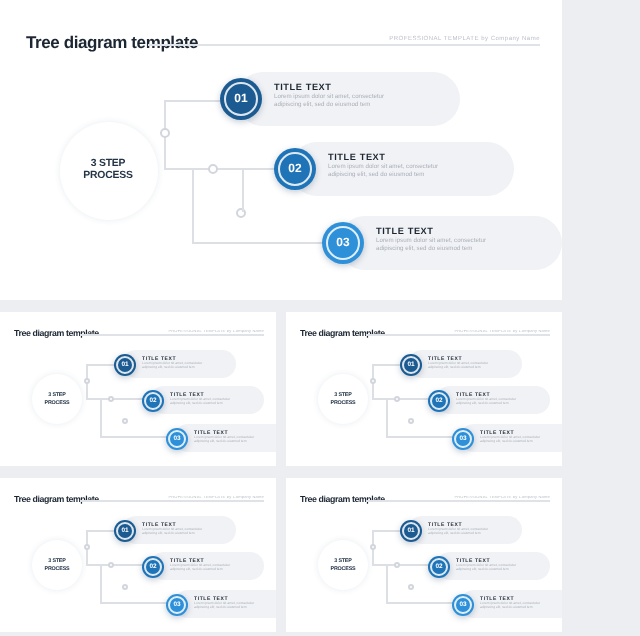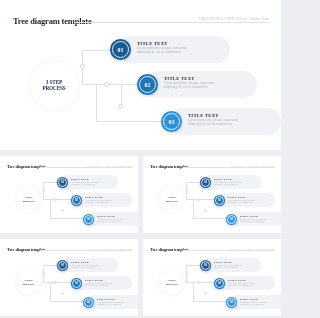--- a/index.html
+++ b/index.html
@@ -6,21 +6,21 @@
   body{
     width:281px;height:318px;
     background:#eceef1;
     font-family:"Liberation Sans", sans-serif;
     overflow:hidden;
   }
   .page{position:relative;width:281px;height:318px;}
 
   
   .slide{position:absolute;background:#ffffff;overflow:hidden;}
-  .slide-inner{position:absolute;inset:0;font-family:Liberation Serif, serif;}
+  .slide-inner{position:absolute;inset:0;}
 
   .slide-title{
     position:absolute;
     font-weight:bold;
     color:#1d2733;
     letter-spacing:-0.2px;
     white-space:nowrap;
   }
   .title-rule{
     position:absolute;

